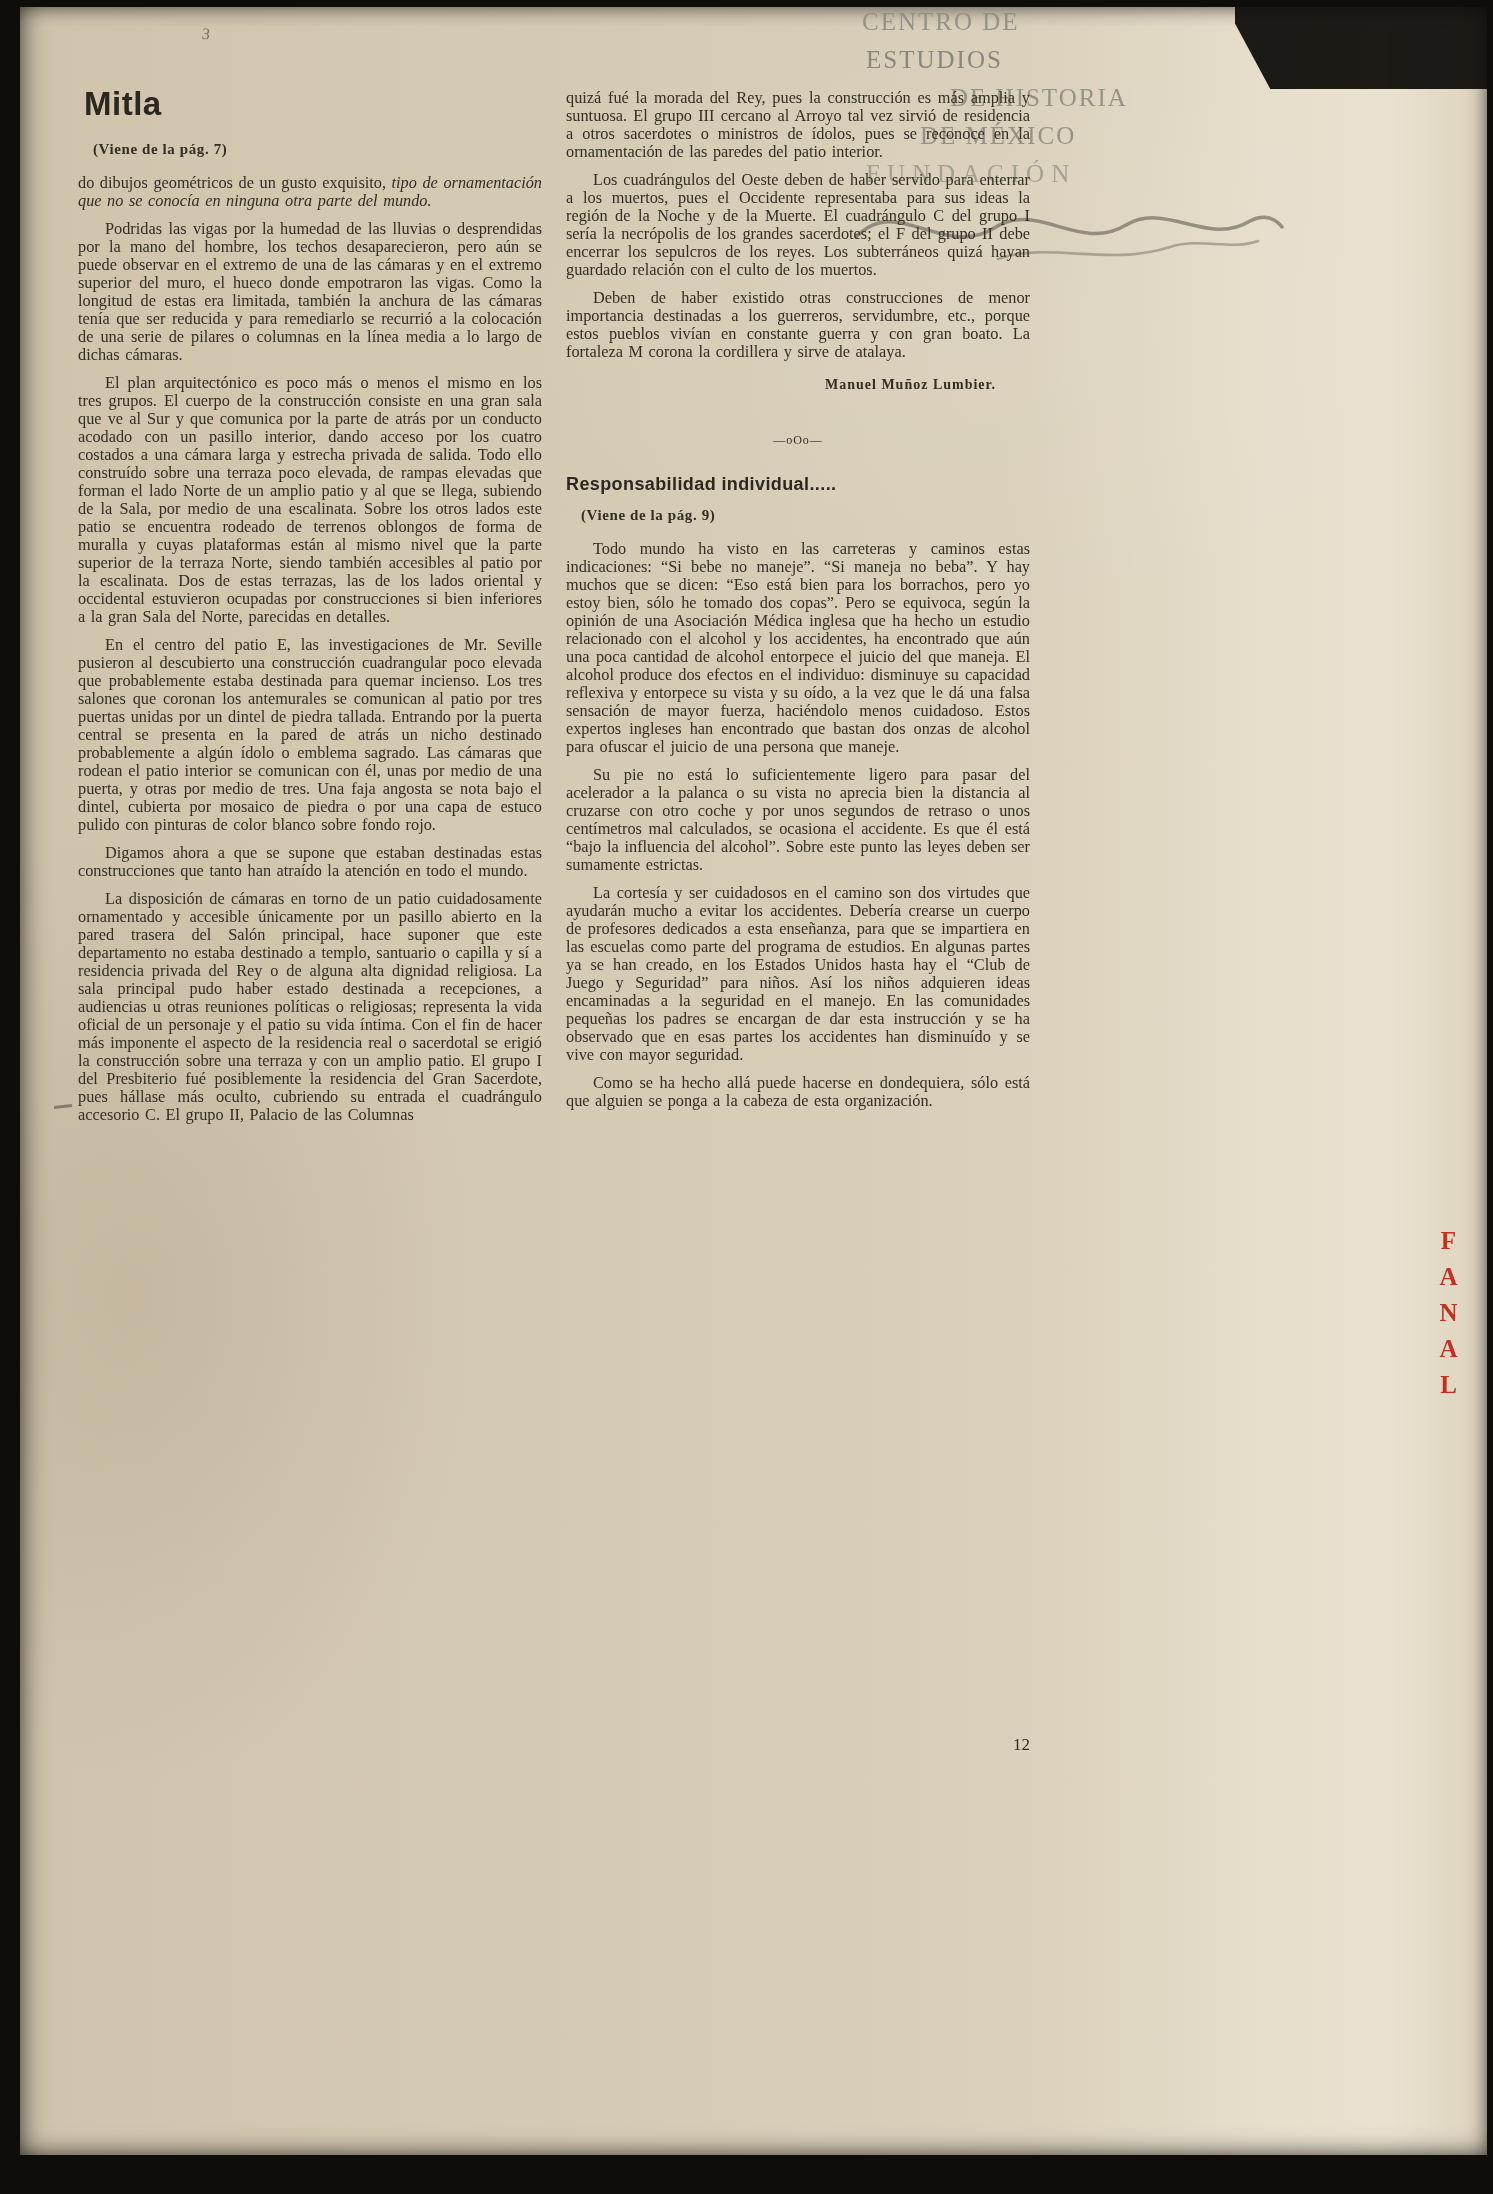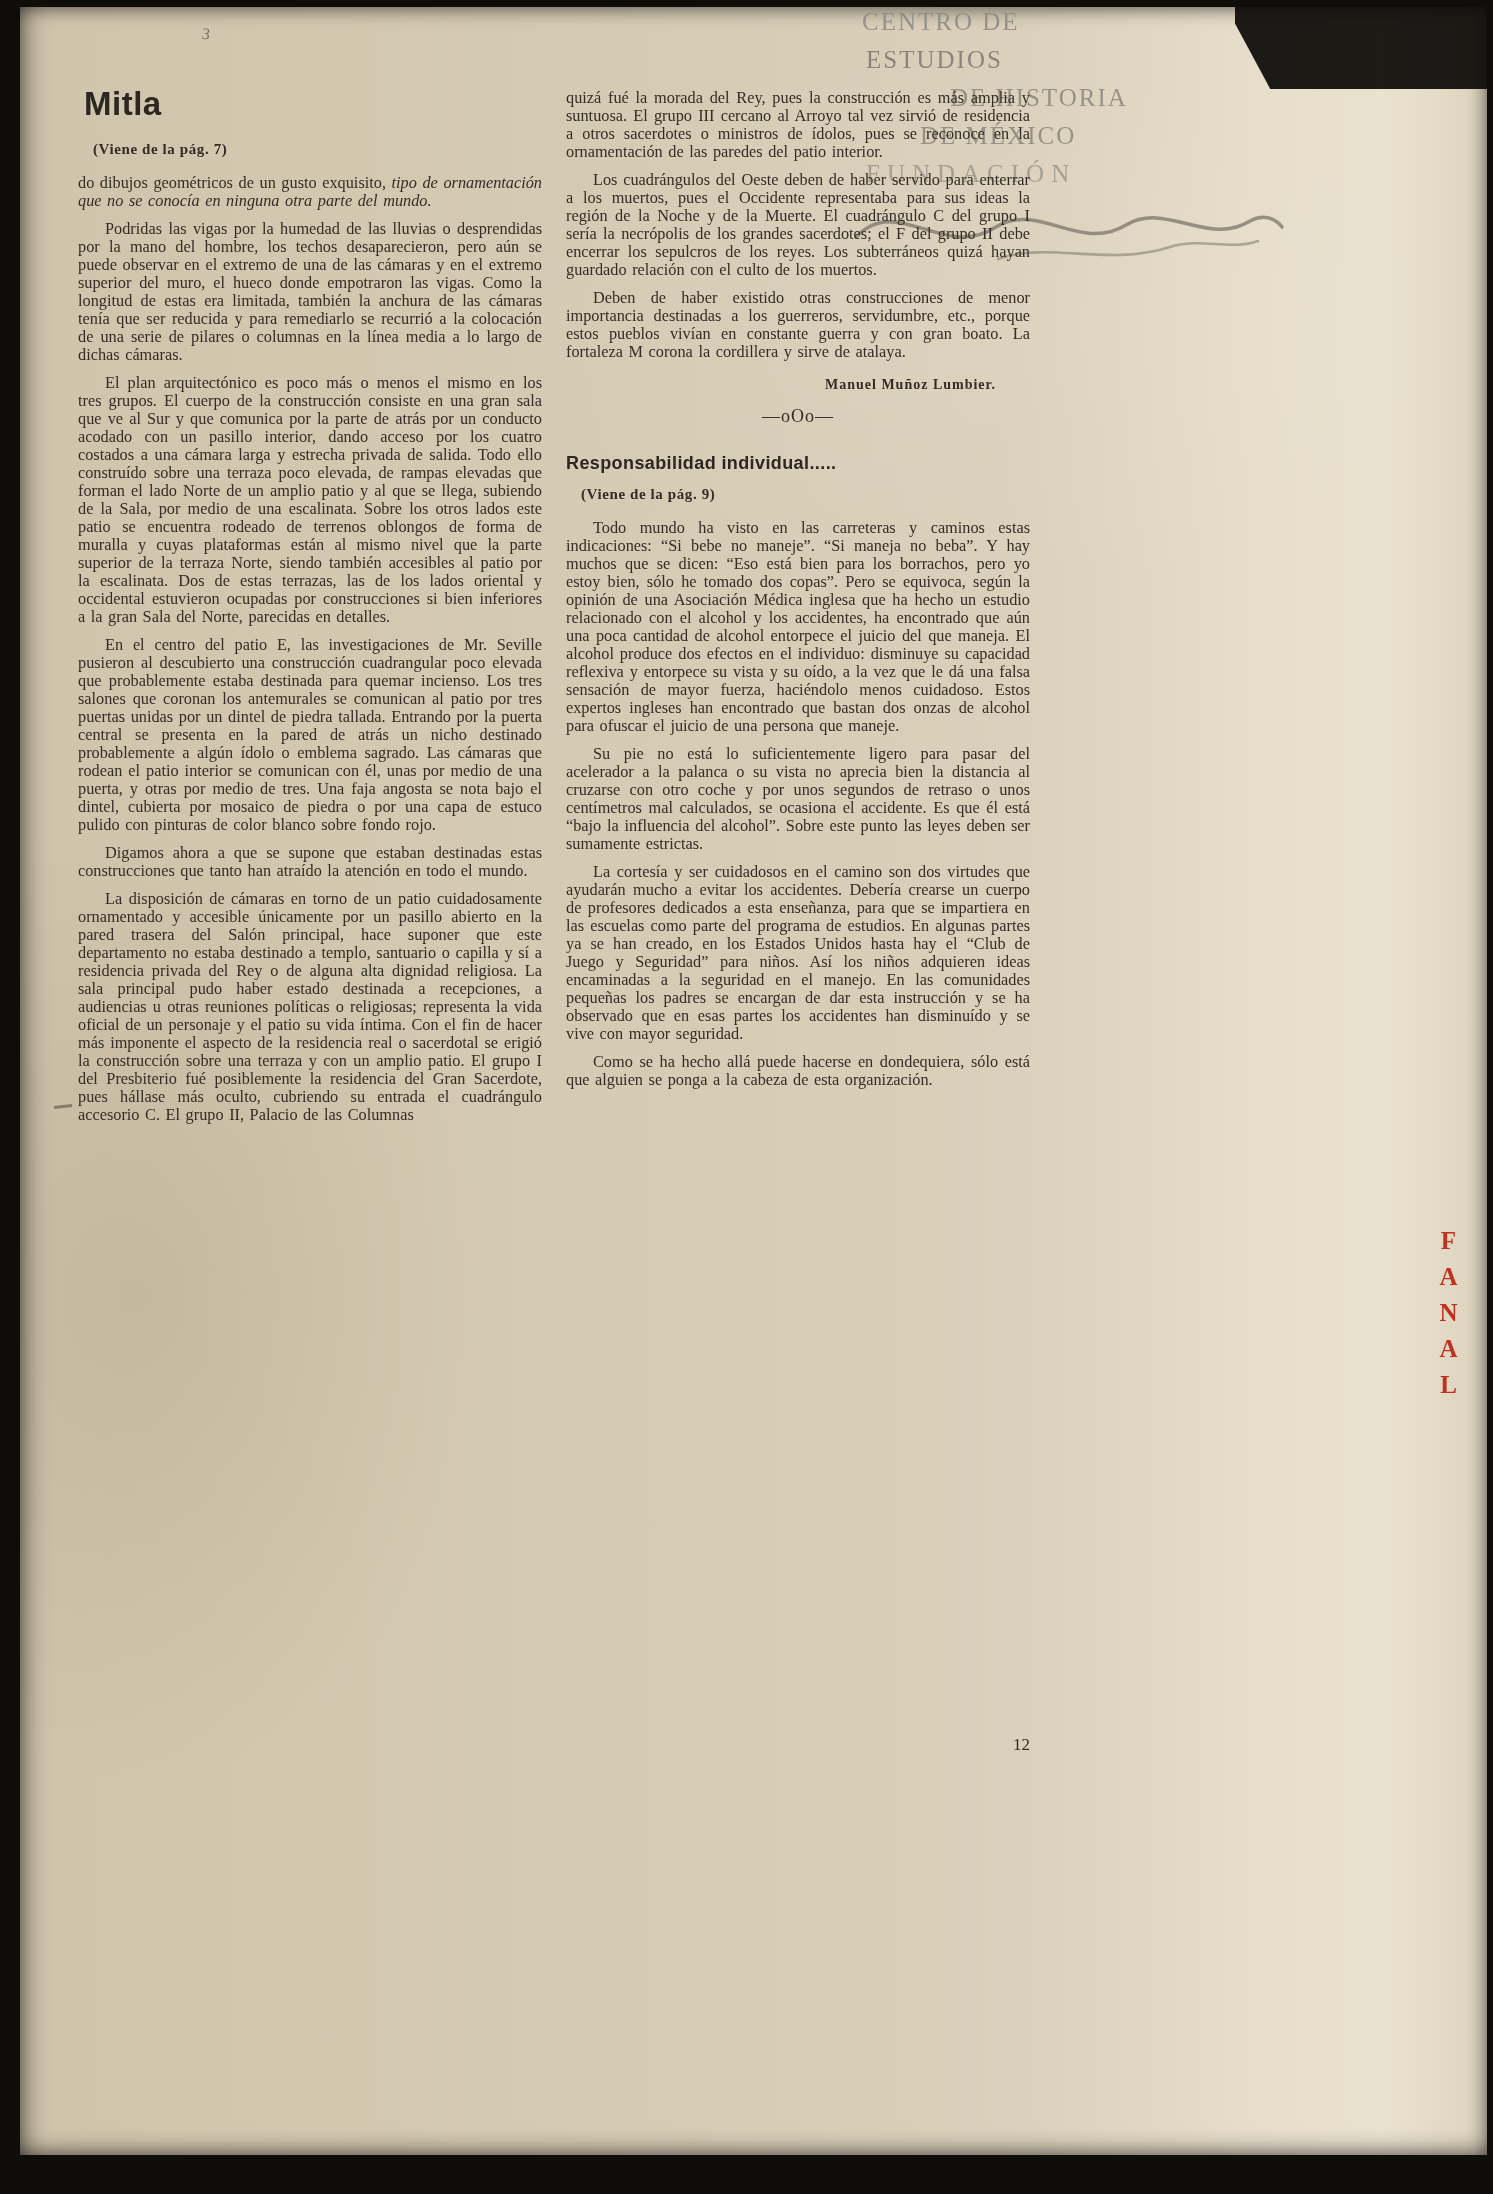--- a/index.html
+++ b/index.html
@@ -79,22 +79,22 @@
     text-align:justify; text-indent:27px;
     margin:10px 0; word-spacing:1.5px;
   }
   p.noindent { text-indent:0; }
   p em { font-style:italic; }
   .signature {
     font-weight:bold; font-size:14px; letter-spacing:1px;
     text-align:right; padding-right:34px; margin:16px 0 4px 0;
   }
   .divider {
-    text-align:center; font-size:18px; letter-spacing:1px;
-    margin:13px 0 10px 0;
+    text-align:center; font-size:12px; letter-spacing:1px;
+    margin:40px 0 10px 0;
   }
   .pagenum {
     position:absolute; left:58px; top:1728px; width:952px;
     text-align:right; font-size:17px; color:#332d25;
   }
   .fanal {
     position:absolute; left:1414px; top:1220px;
     writing-mode:vertical-rl; text-orientation:upright;
     font-family:"Liberation Serif", serif;
     font-size:25px; font-weight:bold; letter-spacing:9px;

